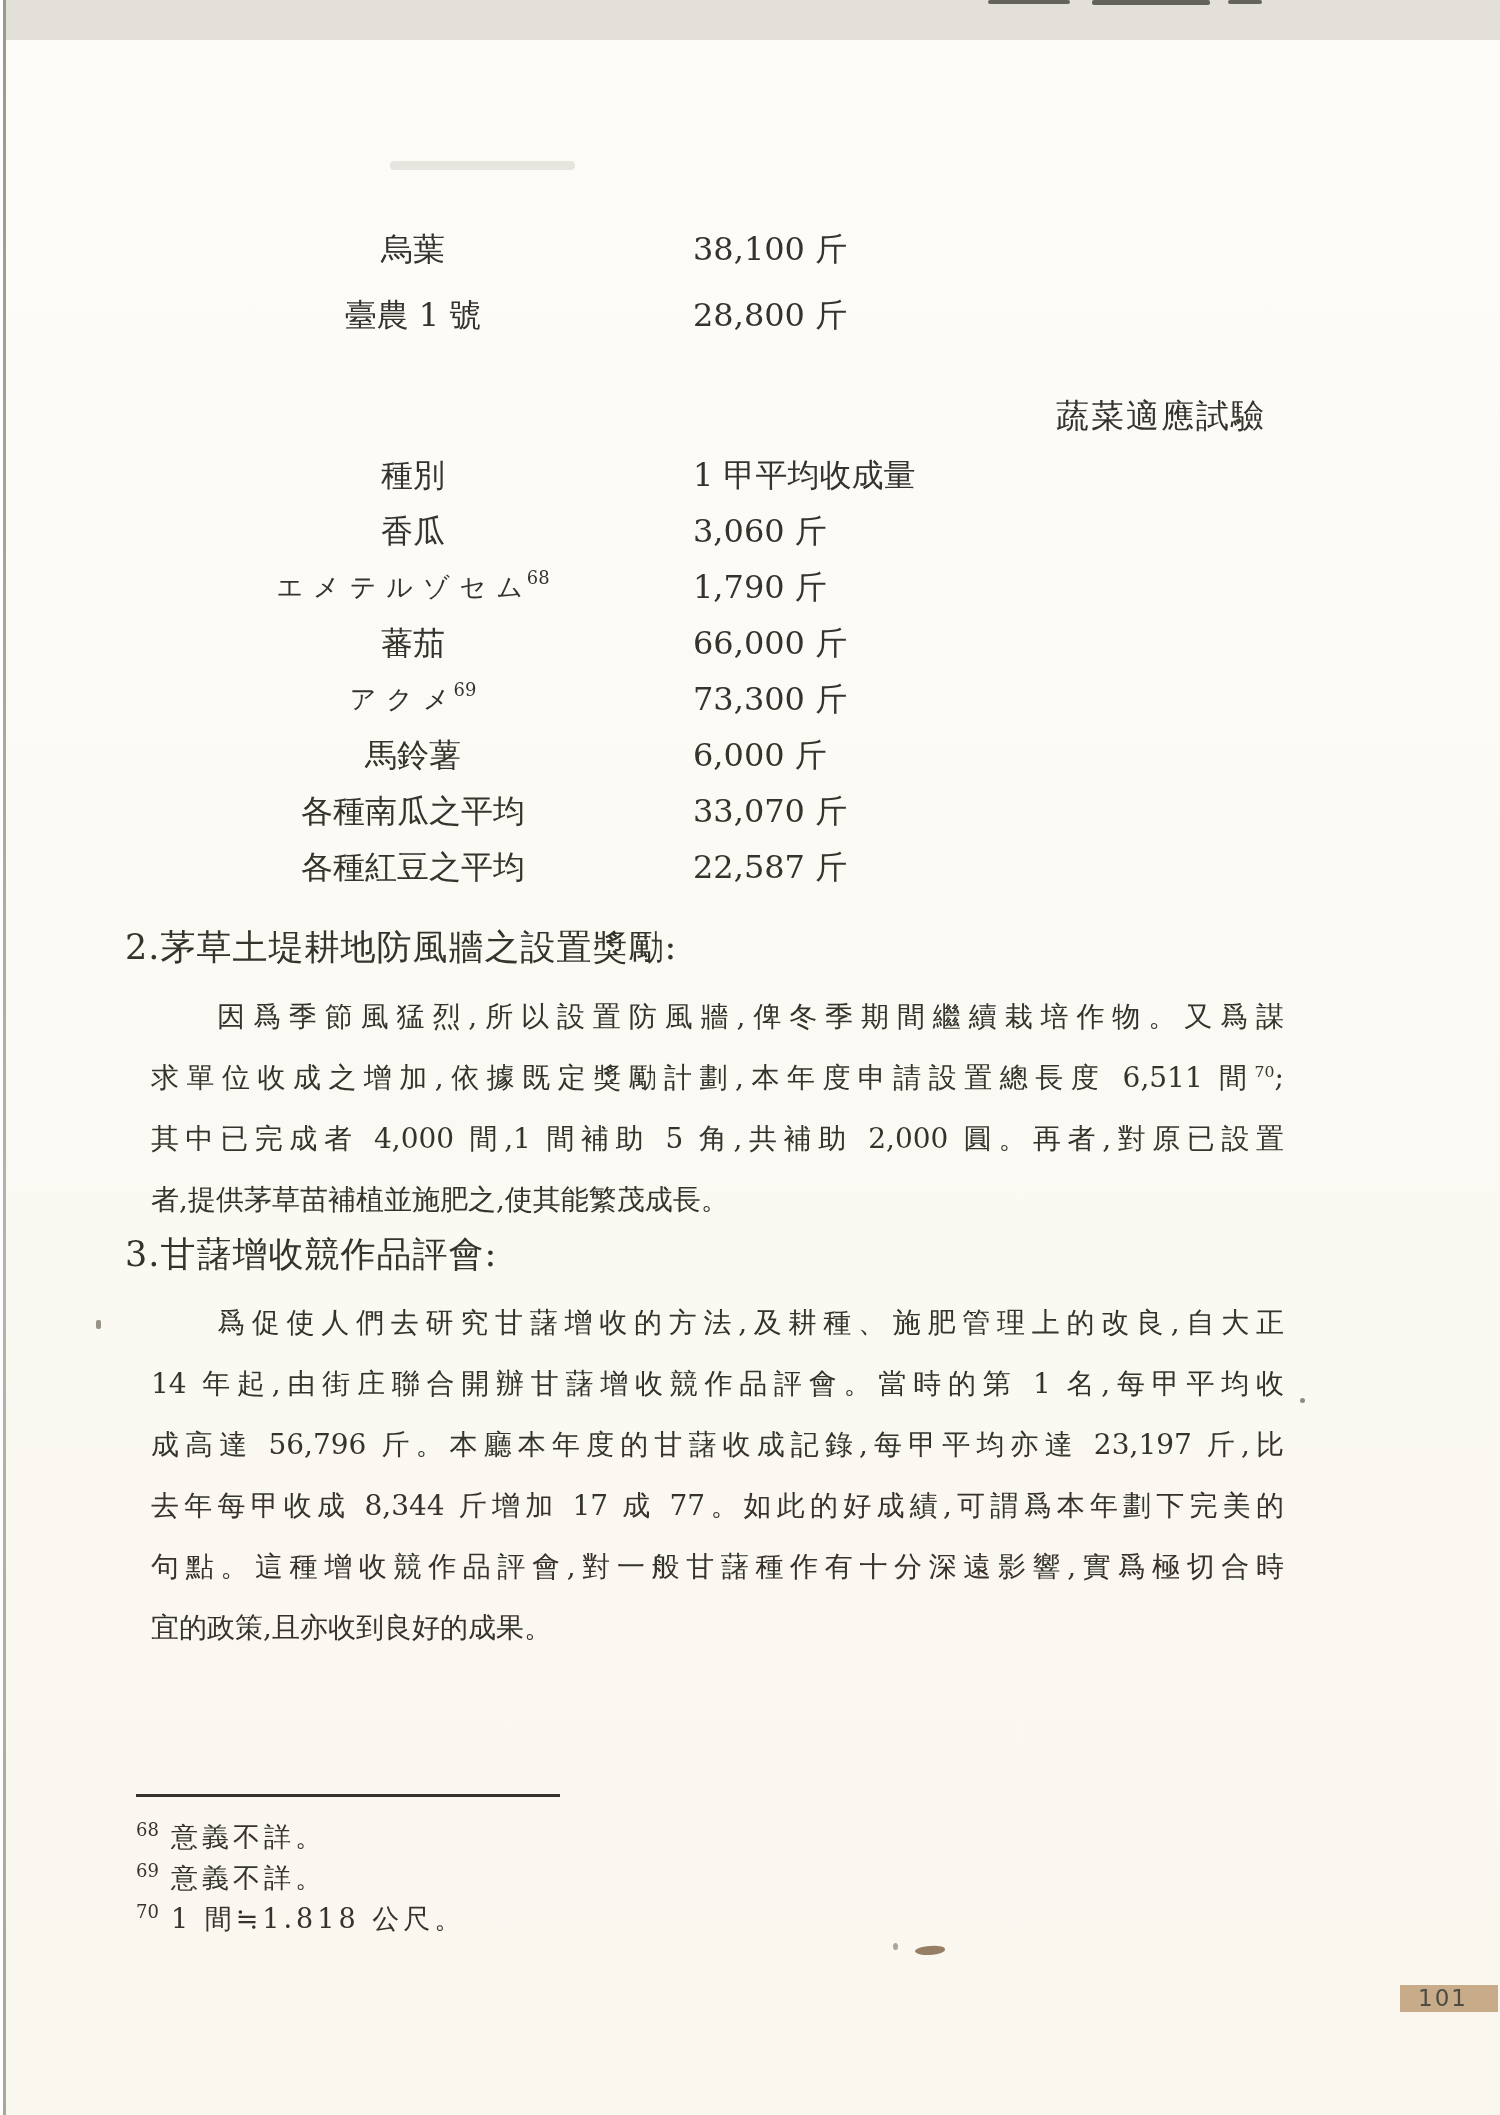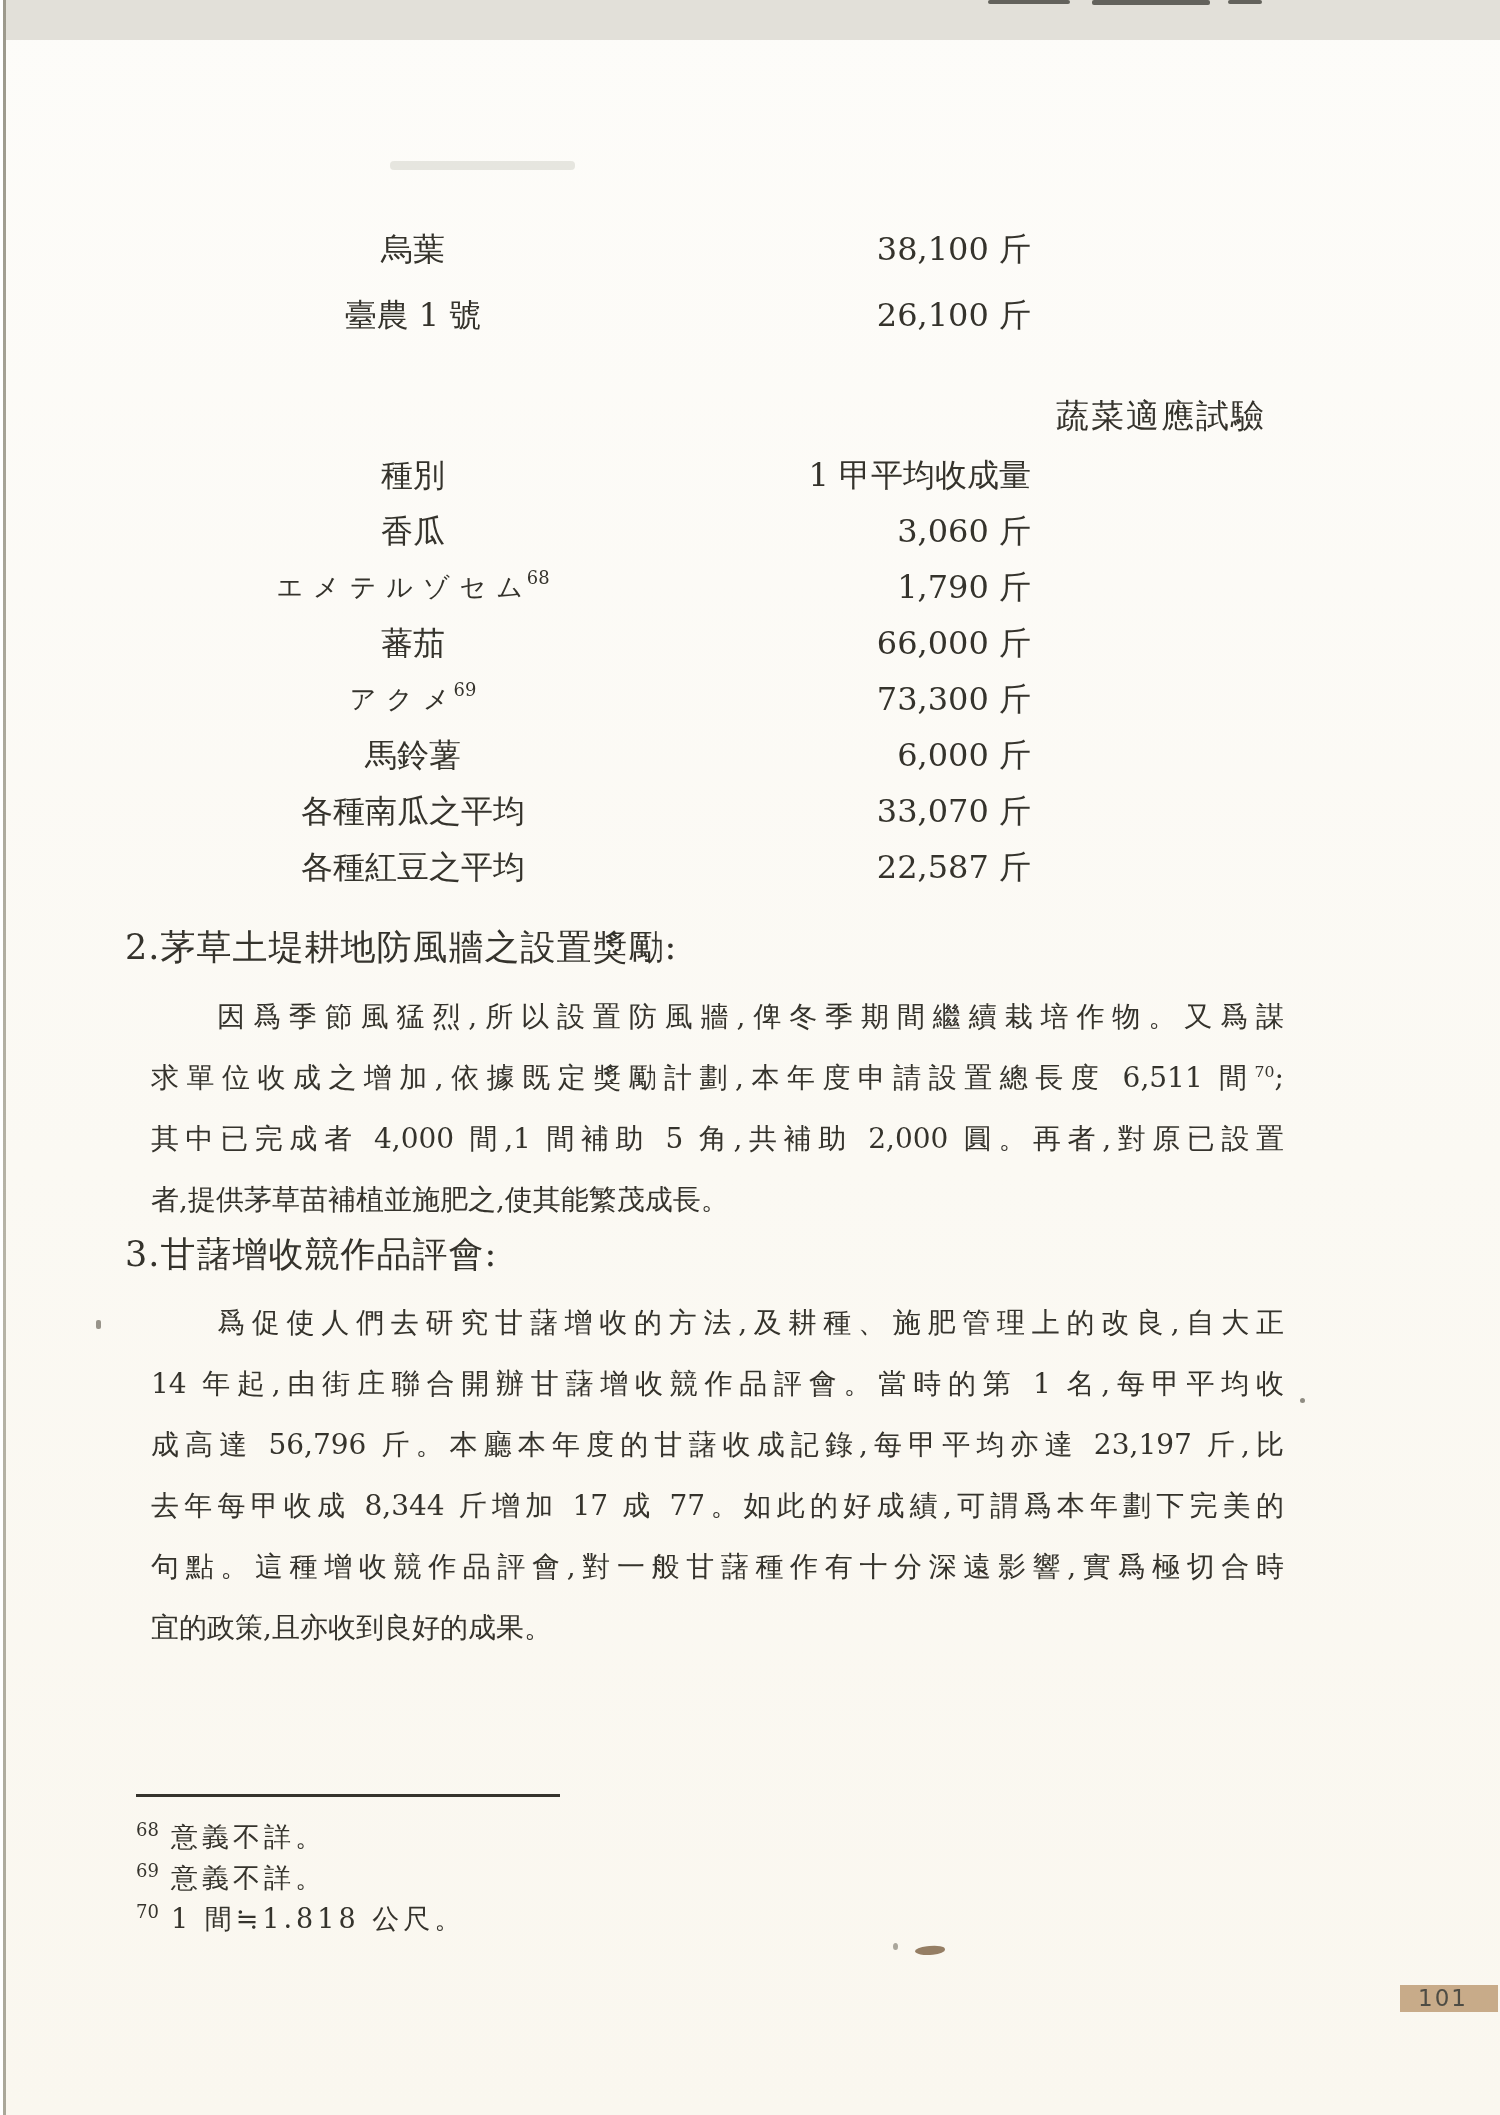--- a/index.html
+++ b/index.html
@@ -25,21 +25,21 @@
   .speck.k2{left:1300px;top:1398px;width:5px;height:5px;background:#8f8c82;}
   .speck.k3{left:96px;top:1320px;width:5px;height:9px;background:#98948a;border-radius:2px;}
   
   .tbl{left:133px;width:898px;font-size:32px;}
   .tbl.t1{top:228px;}
   .tbl.t2{top:454px;}
   .trow{display:flex;}
   .t1 .trow{height:66px;}
   .t2 .trow{height:56px;}
   .tl{width:560px;text-align:center;}
-  .tv{width:338px;text-align:right;}
+  .tv{width:338px;}
   .kat{font-size:26px;letter-spacing:10px;line-height:40px;}
   sup{font-size:0.56em;vertical-align:super;line-height:0;}
   .tsup{margin-left:-6px;}
   .vtitle{top:394px;left:133px;width:1133px;text-align:right;font-size:33px;letter-spacing:2px;}
   
   .heading{left:125px;font-size:35px;letter-spacing:1px;}
   .h2pos{top:924px;}
   .h3pos{top:1231px;}
   .para{left:151px;width:1133px;font-size:28px;}
   .pline{line-height:61px;text-align:justify;text-align-last:justify;}
@@ -74,21 +74,21 @@
 <div class="abs speck k2"></div>
 <div class="abs speck k3"></div>
 
 <div class="abs tbl t1">
   <div class="trow">
     <span class="tl">烏葉</span>
     <span class="tv">38,100 斤</span>
   </div>
   <div class="trow">
     <span class="tl">臺農 1 號</span>
-    <span class="tv">26,100 斤</span>
+    <span class="tv">28,800 斤</span>
   </div>
 </div>
 
 <div class="abs vtitle">蔬菜適應試驗</div>
 
 <div class="abs tbl t2">
   <div class="trow">
     <span class="tl">種別</span>
     <span class="tv">1 甲平均收成量</span>
   </div>

